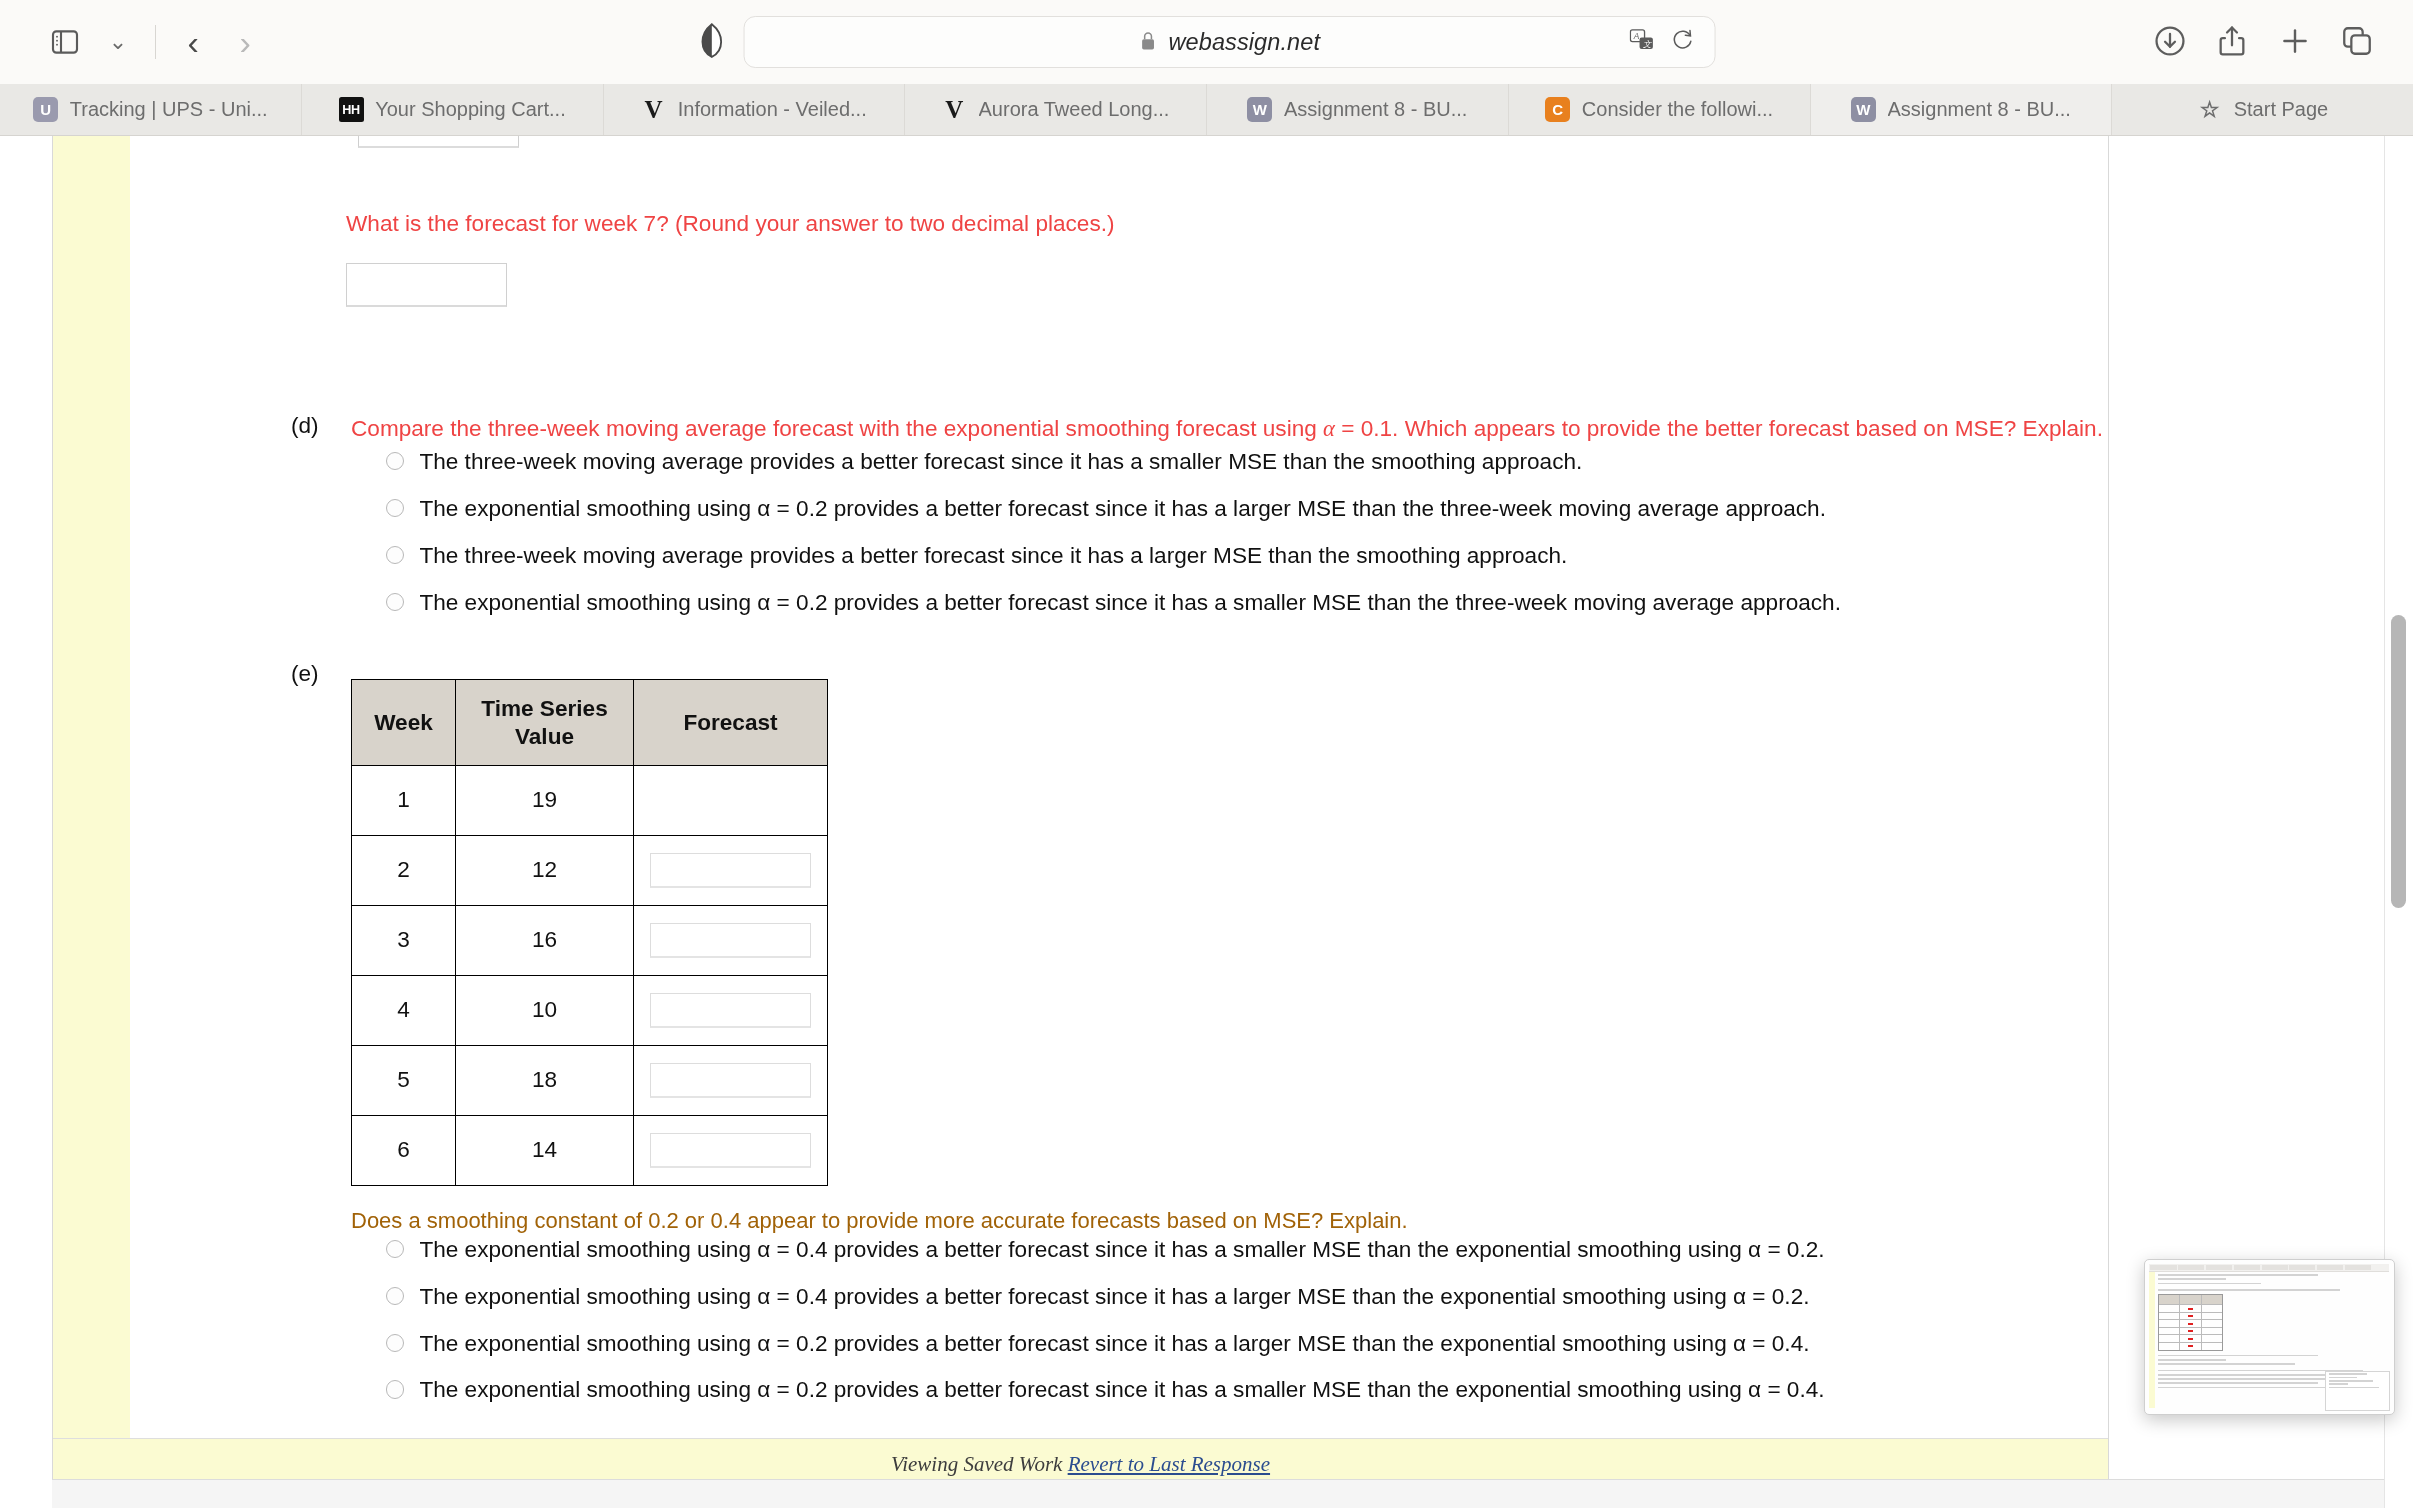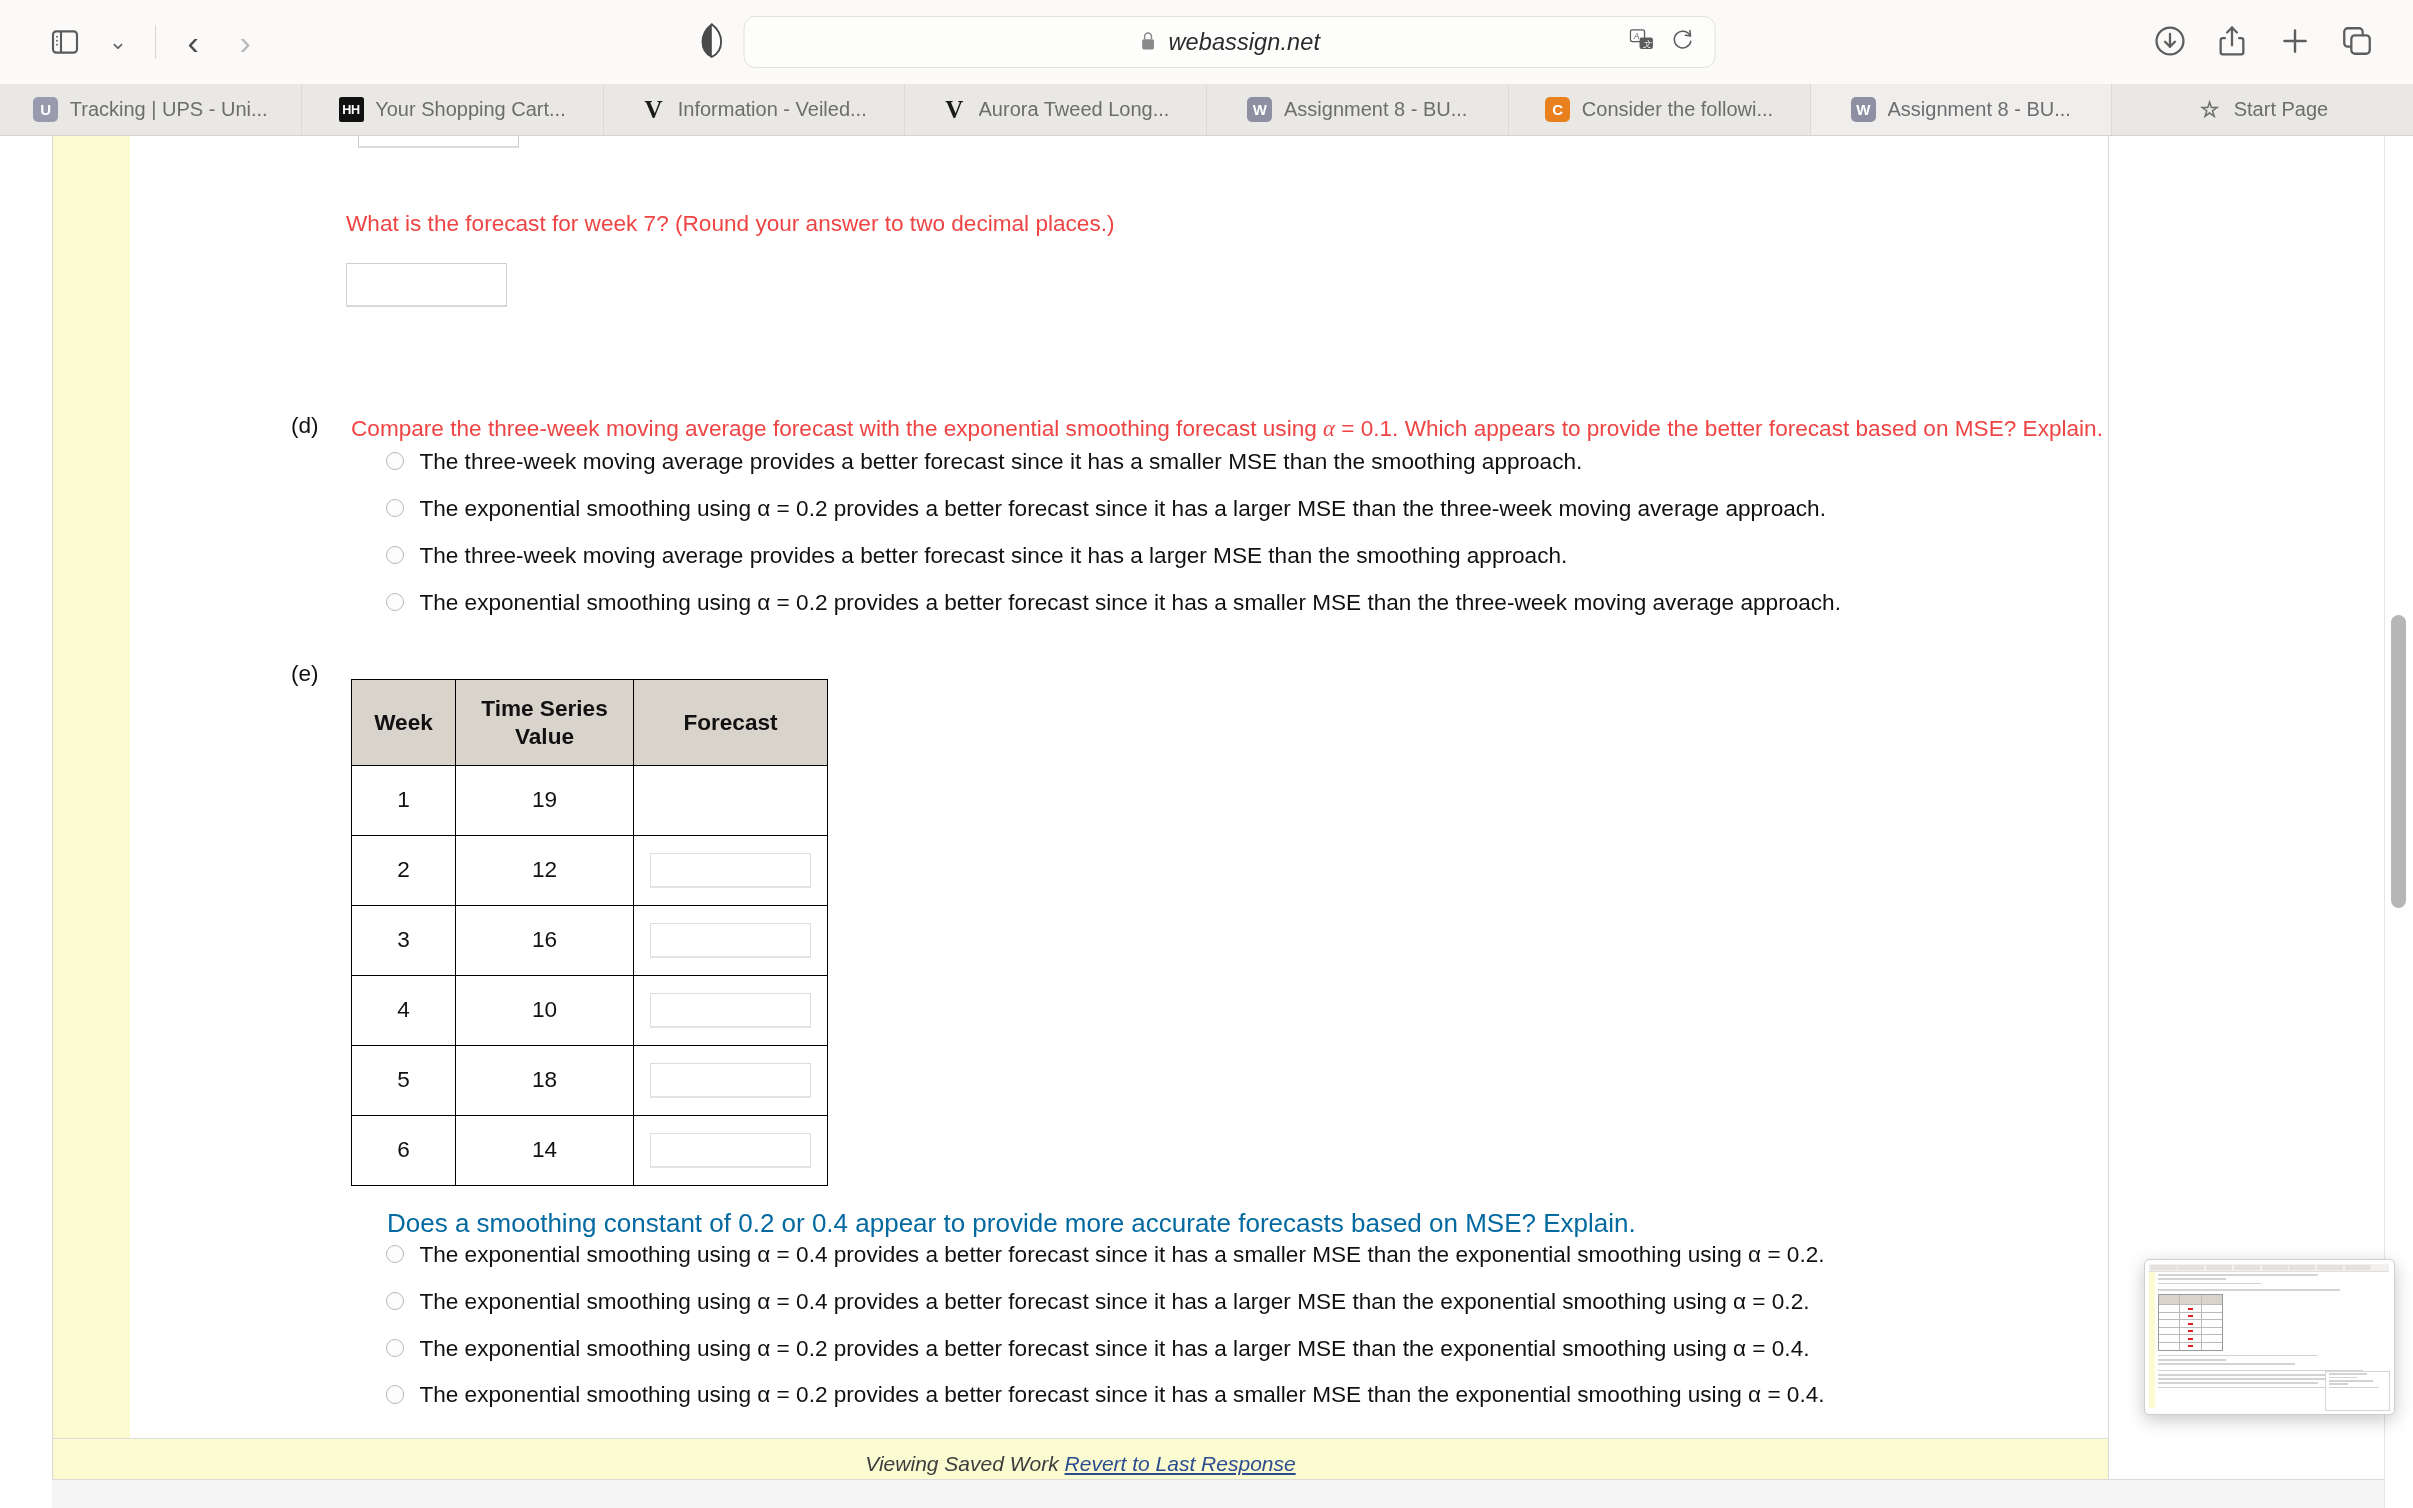--- a/index.html
+++ b/index.html
@@ -250,34 +250,34 @@
   .fc-input {
     width: 161px; height: 35px;
     border: 0.8px solid #dddddd;
     border-bottom: 2.5px solid #e4e4e4;
     background: #fff;
     margin: 0 auto;
   }
 
   .sub-q {
     margin-top: 22px;
-    font-size: 26px;
-    color: #0369a1;
-    margin-left: 36px;
+    font-size: 22px;
+    color: #a16207;
   }
 
   
   .qfooter {
     background: #fbfbd2;
     border-top: 0.8px solid #dedede;
     text-align: center;
     padding: 13.4px 0 15px 0;
     font-size: 21px;
     font-style: italic;
     color: #3d3d3d;
+    font-family: Liberation Serif, serif;
   }
   .qfooter a {
     color: #2b4d8f;
     text-decoration: underline;
     font-style: italic;
   }
 
   
   .bottom-bar {
     position: absolute;

